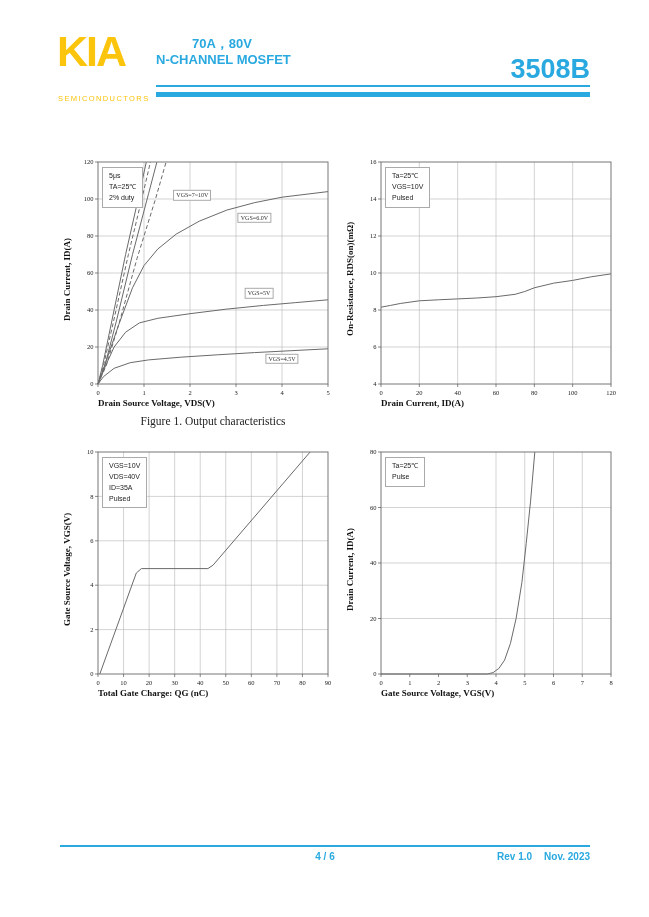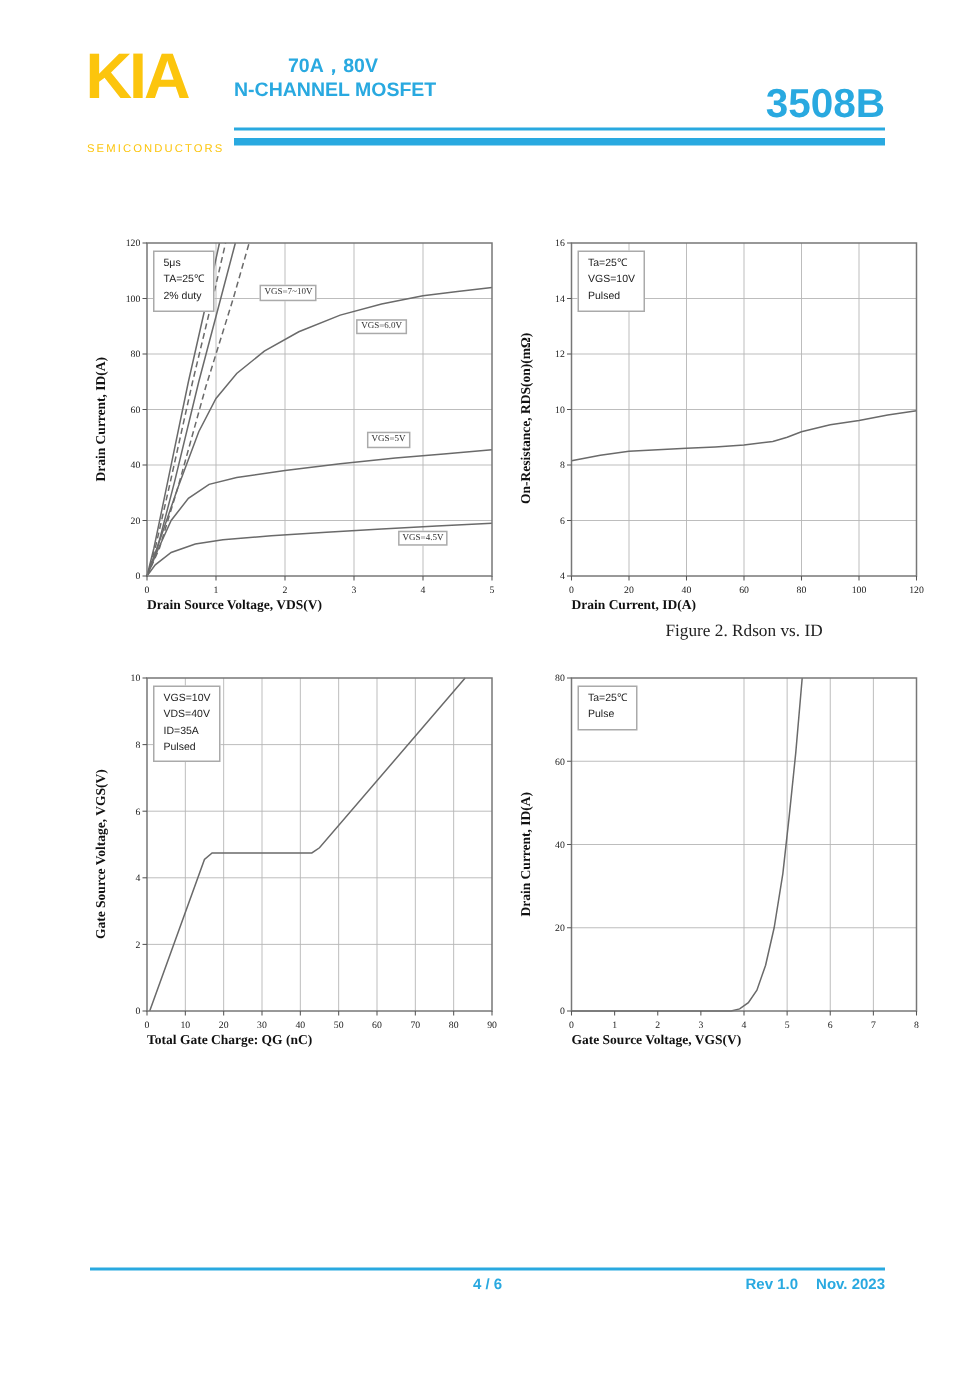--- a/index.html
+++ b/index.html
@@ -110,20 +110,21 @@
         <div class="inset">5μs
 TA=25℃
 2% duty</div>
       <span class="curve-label" style="left: 118.3px; top: 37.3px;">VGS=7~10V</span>
           <span class="curve-label" style="left: 180.4px; top: 59.5px;">VGS=6.0V</span>
           <span class="curve-label" style="left: 185px; top: 135.35px;">VGS=5V</span>
           <span class="curve-label" style="left: 208px; top: 201.025px;">VGS=4.5V</span>
         </div>
     </div>
     <div class="xlabel">Drain Source Voltage, VDS(V)</div>
+    <div class="caption">Figure 1. Output characteristics</div>
   </div>
 
   <div class="figure" id="fig1">
     <div class="fig-body">
       <div class="ylabel">On-Resistance, RDS(on)(mΩ)</div>
       <div class="plot">
           <svg width="262" height="242">
             <line x1="62.33333333333333" y1="4" x2="62.33333333333333" y2="226" stroke="#b5b5b5" stroke-width="0.6"></line>
             <line x1="100.66666666666666" y1="4" x2="100.66666666666666" y2="226" stroke="#b5b5b5" stroke-width="0.6"></line>
             <line x1="139" y1="4" x2="139" y2="226" stroke="#b5b5b5" stroke-width="0.6"></line>
@@ -164,21 +165,20 @@
             <text x="19.5" y="43.2" text-anchor="end" font-size="6.5" fill="#222" font-family="Liberation Serif, serif">14</text>
             <line x1="21" y1="4" x2="24" y2="4" stroke="#555" stroke-width="0.7"></line>
             <text x="19.5" y="6.2" text-anchor="end" font-size="6.5" fill="#222" font-family="Liberation Serif, serif">16</text>
           </svg>
         <div class="inset">Ta=25℃
 VGS=10V
 Pulsed</div>
       </div>
     </div>
     <div class="xlabel">Drain Current, ID(A)</div>
-    <div class="caption">Figure 2. Rdson vs. ID</div>
   </div>
 
   <div class="figure" id="fig2">
     <div class="fig-body">
       <div class="ylabel">Gate Source Voltage, VGS(V)</div>
       <div class="plot">
           <svg width="262" height="242">
             <line x1="49.55555555555556" y1="4" x2="49.55555555555556" y2="226" stroke="#b5b5b5" stroke-width="0.6"></line>
             <line x1="75.11111111111111" y1="4" x2="75.11111111111111" y2="226" stroke="#b5b5b5" stroke-width="0.6"></line>
             <line x1="100.66666666666666" y1="4" x2="100.66666666666666" y2="226" stroke="#b5b5b5" stroke-width="0.6"></line>

